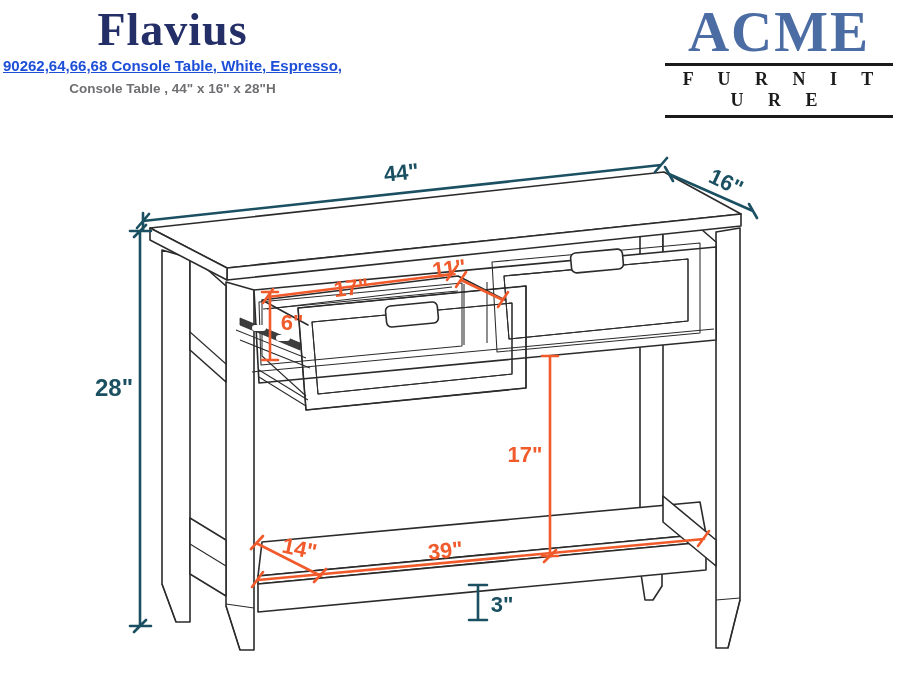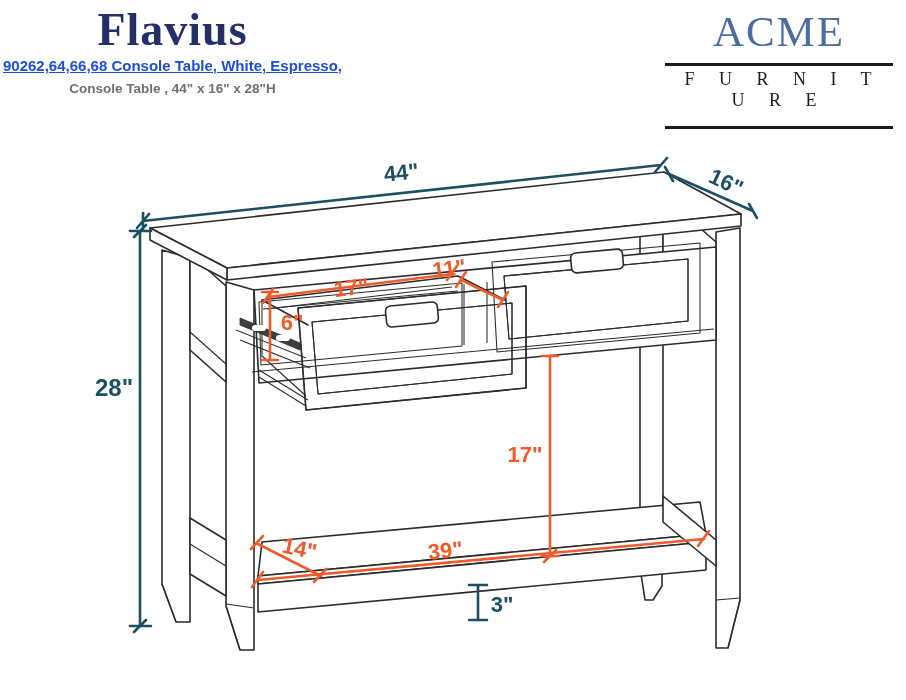--- a/index.html
+++ b/index.html
@@ -7,25 +7,25 @@
         font-family:"Liberation Sans",sans-serif;}
   
   .hdr{position:absolute;left:0;top:4px;width:345px;text-align:center;}
   .title{font-family:"Liberation Serif",serif;font-weight:bold;font-size:46px;
          line-height:52px;color:#232f66;letter-spacing:1px;}
   .sku{font-size:15px;font-weight:bold;color:#1d4ed8;line-height:20px;
        text-decoration:underline;}
   .spec{font-size:13.5px;font-weight:bold;color:#6e6f72;margin-top:5px;}
   
   .logo{position:absolute;right:13px;top:2px;width:228px;text-align:center;}
-  .logo .acme{font-family:"Liberation Serif",serif;font-weight:normal;font-size:43px;
+  .logo .acme{font-family:"Liberation Serif",serif;font-weight:bold;font-size:57px;
         line-height:60px;color:#4c6da4;letter-spacing:2px;}
   .logo .rule{border-top:3px solid #1b1b1b;margin:1px 0;}
-  .logo .furn{font-family:"Liberation Serif",serif;font-weight:400;font-size:18px;
-        color:#1b1b1b;letter-spacing:10px;text-indent:8px;padding:2px 0 14px;}
+  .logo .furn{font-family:"Liberation Serif",serif;font-weight:700;font-size:18px;
+        color:#1b1b1b;letter-spacing:10px;text-indent:8px;padding:2px 0 3px;}
   
   svg{position:absolute;left:0;top:0;}
   .ln{fill:none;stroke:#2b2b2b;stroke-width:1.6;stroke-linejoin:round;stroke-linecap:round;}
   .lnthin{fill:none;stroke:#2b2b2b;stroke-width:1.05;stroke-linejoin:round;}
   .white{fill:#ffffff;}
   .dimT{stroke:#1a5062;stroke-width:2.6;fill:none;stroke-linecap:round;}
   .dimO{stroke:#f15a2b;stroke-width:2.6;fill:none;stroke-linecap:round;}
   .labT{fill:#1a5062;font-family:"Liberation Sans",sans-serif;font-weight:bold;
         font-size:22px;text-anchor:middle;}
   .labO{fill:#f15a2b;font-family:"Liberation Sans",sans-serif;font-weight:bold;

